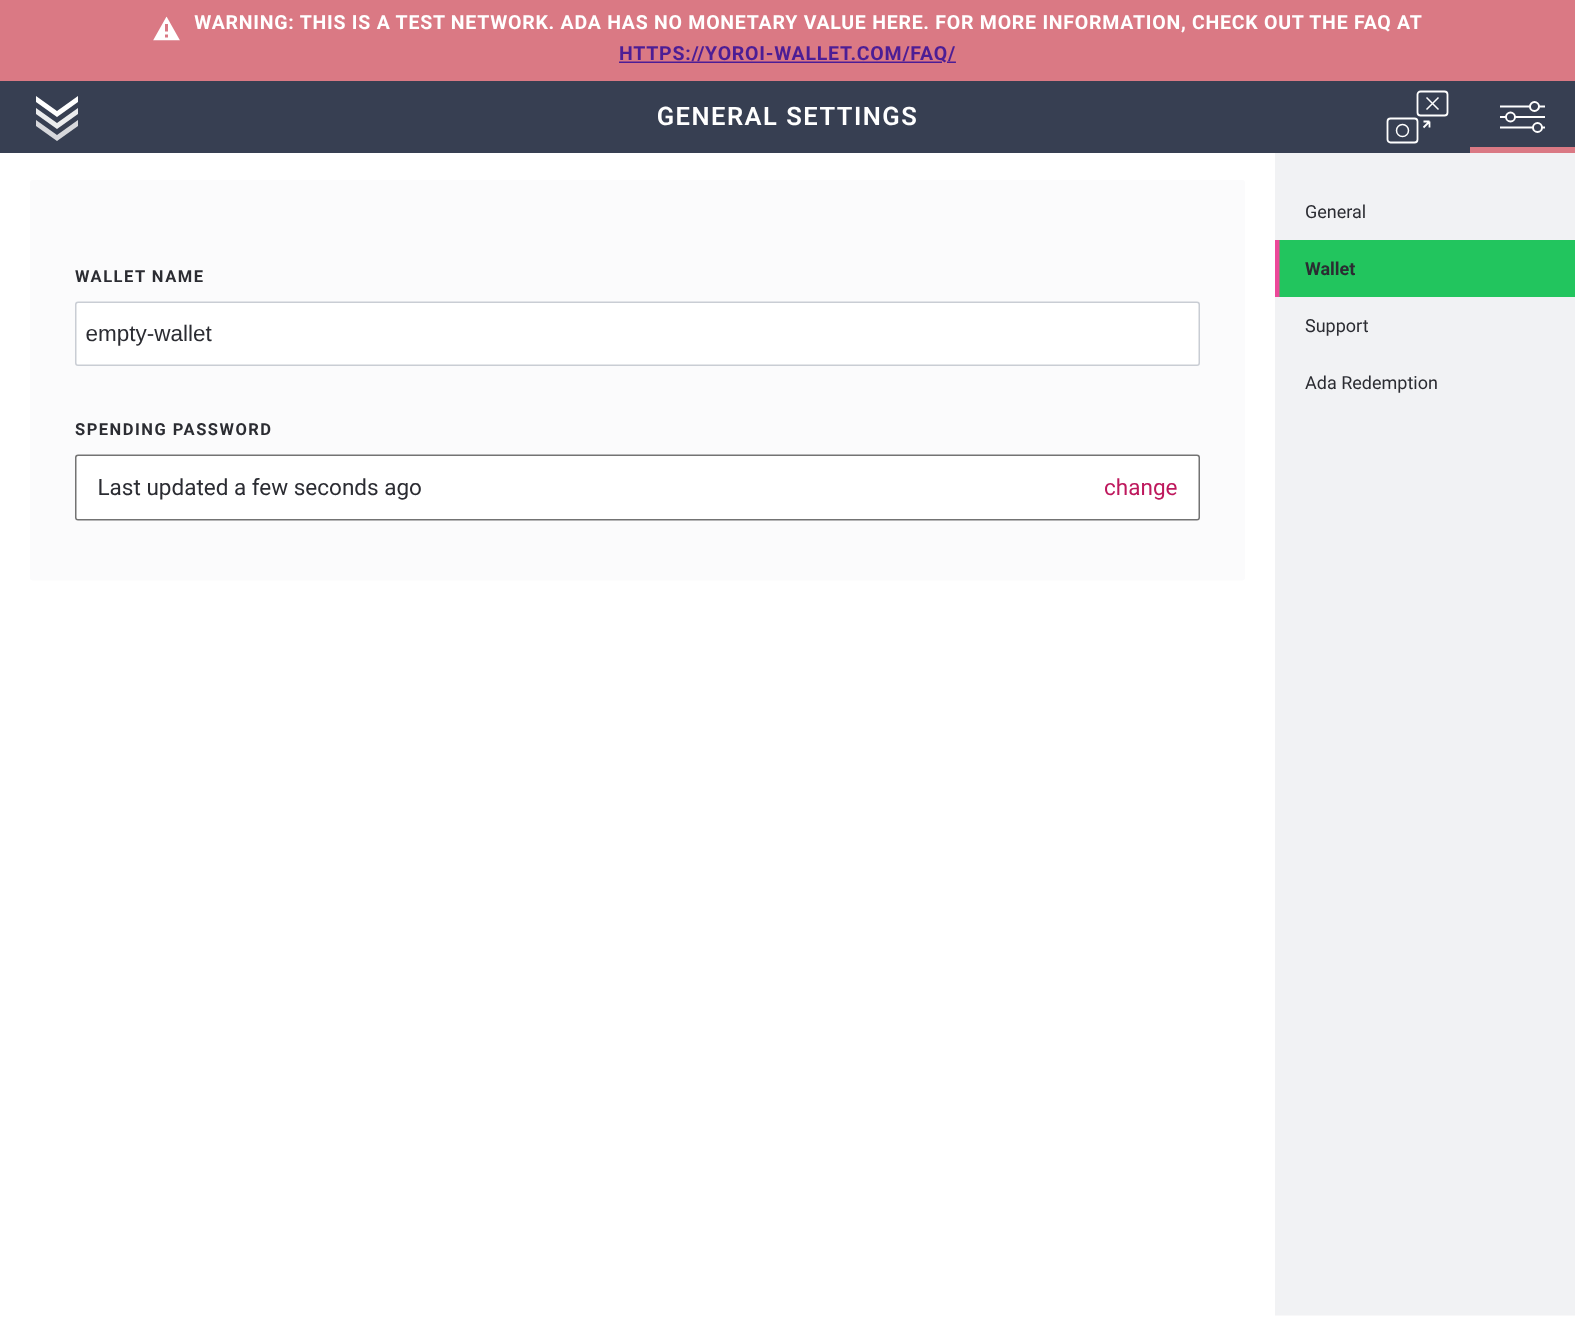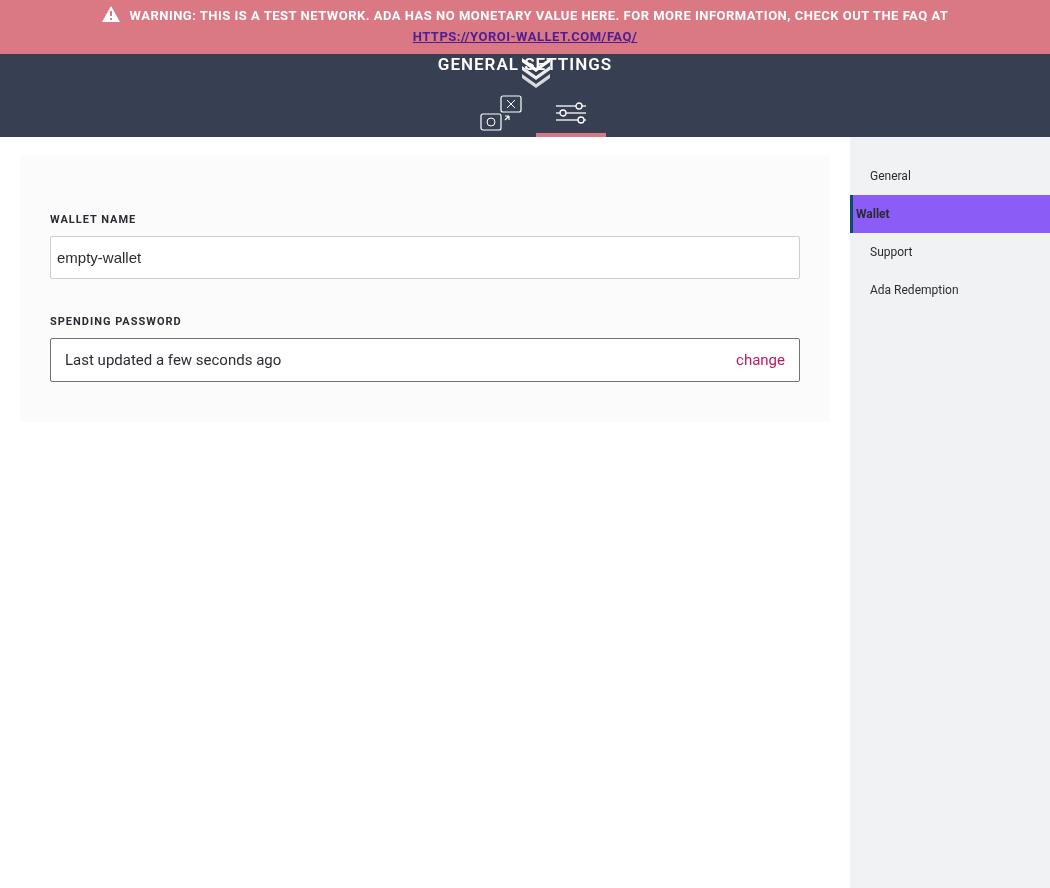--- a/index.html
+++ b/index.html
@@ -14,45 +14,44 @@
   
   .warning-banner {
     background: #da7984;
     color: #ffffff;
     padding: 6px 12px;
     text-align: center;
     font-size: 13px;
     font-weight: 700;
     letter-spacing: 0.5px;
     display: flex;
-    align-items: flex-start;
+    align-items: flex-end;
     justify-content: center;
     flex-wrap: wrap;
     min-height: 49px;
     line-height: 1.6;
   }
   .warning-banner .warn-icon {
     margin-right: 10px;
     display: inline-flex;
   }
   .warning-banner a {
     color: #4c1d95;
     text-decoration: underline;
   }
 
   
   .top-header {
     background: #373f52;
-    height: 83px;
+    height: 48px;
     display: flex;
     align-items: center;
     justify-content: space-between;
     padding: 0 0 0 22px;
     position: relative;
-    flex-direction: column;
   }
   .logo-wrap {
     display: flex;
     align-items: center;
     cursor: pointer;
   }
   .page-title {
     position: absolute;
     left: 50%;
     transform: translateX(-50%);
@@ -99,24 +98,24 @@
     padding-top: 20px;
   }
   .sidebar-item {
     padding: 12px 20px;
     font-size: 12px;
     color: #2b2c32;
     cursor: pointer;
     background: #f1f2f4;
   }
   .sidebar-item.active {
-    background: #8b5cf6;
+    background: #22c55e;
     font-weight: 700;
-    border-left: 3px solid #0c4a6e;
-    padding-left: 3px;
+    border-left: 3px solid #ec4899;
+    padding-left: 17px;
   }
 
   
   .card {
     background: #fbfbfc;
     border-radius: 2px;
     padding: 22px 30px 40px 30px;
   }
   .field-label {
     font-size: 11px;

